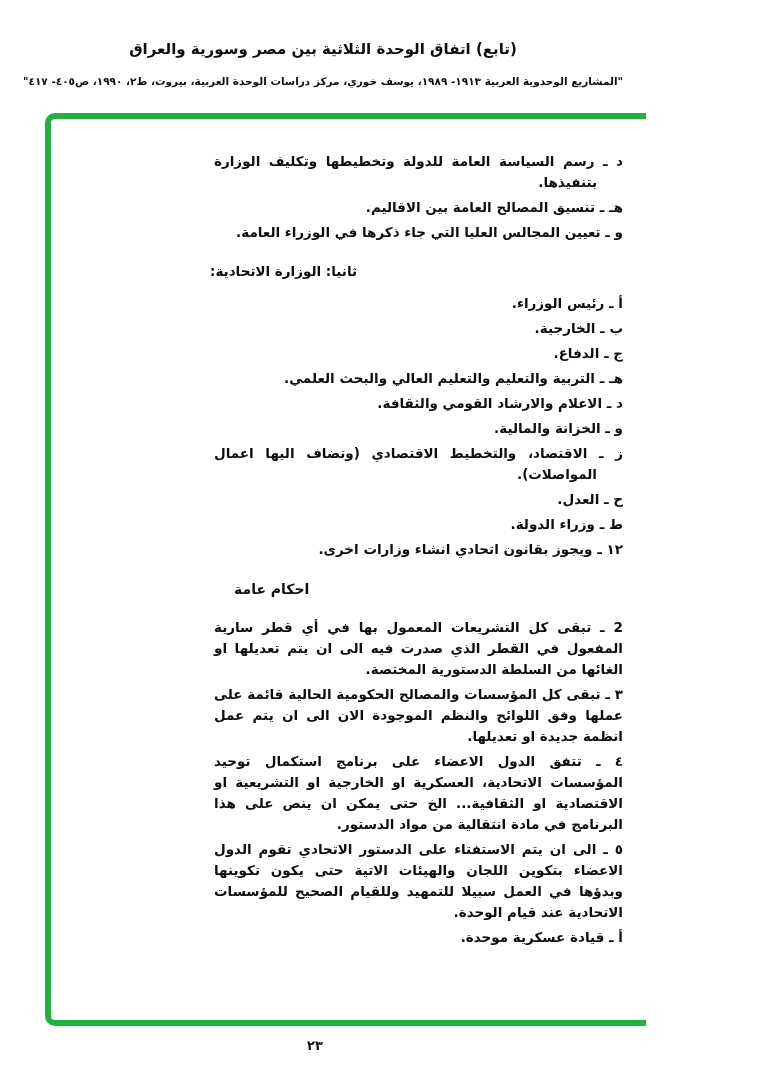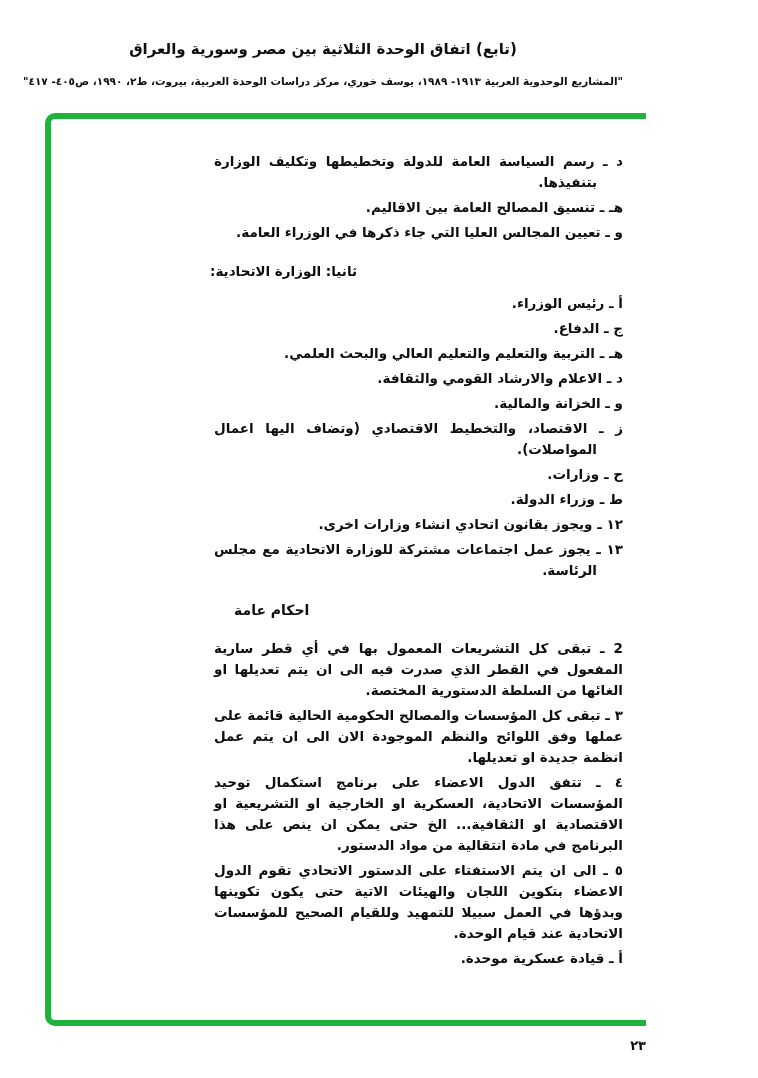--- a/index.html
+++ b/index.html
@@ -44,21 +44,22 @@
     text-align:left;
     font-weight:bold;
   }
   .head2{
     margin:19px 0 17px 24px;
     text-align:left;
     font-weight:bold;
     font-size:14px;
   }
   .page-num{
-    position:absolute;top:1038px;left:0;right:0;
+    position:absolute;top:1038px;left:0;right:16px;
+    text-align:center;
     font-size:13px;font-weight:bold;
     direction:rtl;
     letter-spacing:4px;
   }
 </style>
 </head>
 <body>
 
 <div class="page">
 
@@ -66,29 +67,29 @@
   <div class="doc-citation">"المشاريع الوحدوية العربية ١٩١٣- ١٩٨٩، يوسف خوري، مركز دراسات الوحدة العربية، بيروت، ط٢، ١٩٩٠، ص٤٠٥- ٤١٧"</div>
 
   <div class="green-frame"></div>
 
   <div class="content">
     <div class="para hang">د ـ رسم السياسة العامة للدولة وتخطيطها وتكليف الوزارة بتنفيذها.</div>
     <div class="para">هـ ـ تنسيق المصالح العامة بين الاقاليم.</div>
     <div class="para">و ـ تعيين المجالس العليا التي جاء ذكرها في الوزراء العامة.</div>
     <div class="para head1">ثانيا: الوزارة الاتحادية:</div>
     <div class="para">أ ـ رئيس الوزراء.</div>
+    <div class="para">ب ـ الخارجية.</div>
     <div class="para">ج ـ الدفاع.</div>
     <div class="para">هـ ـ التربية والتعليم والتعليم العالي والبحث العلمي.</div>
     <div class="para">د ـ الاعلام والارشاد القومي والثقافة.</div>
     <div class="para">و ـ الخزانة والمالية.</div>
     <div class="para hang">ز ـ الاقتصاد، والتخطيط الاقتصادي (وتضاف اليها اعمال المواصلات).</div>
-    <div class="para">ح ـ وزارات.</div>
+    <div class="para">ح ـ العدل.</div>
     <div class="para">ط ـ وزراء الدولة.</div>
     <div class="para">١٢ ـ ويجوز بقانون اتحادي انشاء وزارات اخرى.</div>
-    <div class="para hang">١٣ ـ يجوز عمل اجتماعات مشتركة للوزارة الاتحادية مع مجلس الرئاسة.</div>
     <div class="para head2">احكام عامة</div>
     <div class="para">2 ـ تبقى كل التشريعات المعمول بها في أي قطر سارية المفعول في القطر الذي صدرت فيه الى ان يتم تعديلها او الغائها من السلطة الدستورية المختصة.</div>
     <div class="para">٣ ـ تبقى كل المؤسسات والمصالح الحكومية الحالية قائمة على عملها وفق اللوائح والنظم الموجودة الان الى ان يتم عمل انظمة جديدة او تعديلها.</div>
     <div class="para">٤ ـ تتفق الدول الاعضاء على برنامج استكمال توحيد المؤسسات الاتحادية، العسكرية او الخارجية او التشريعية او الاقتصادية او الثقافية... الخ حتى يمكن ان ينص على هذا البرنامج في مادة انتقالية من مواد الدستور.</div>
     <div class="para">٥ ـ الى ان يتم الاستفتاء على الدستور الاتحادي تقوم الدول الاعضاء بتكوين اللجان والهيئات الاتية حتى يكون تكوينها وبدؤها في العمل سبيلا للتمهيد وللقيام الصحيح للمؤسسات الاتحادية عند قيام الوحدة.</div>
     <div class="para">أ ـ قيادة عسكرية موحدة.</div>
   </div>
 
   <div class="page-num">٢٣</div>
 

